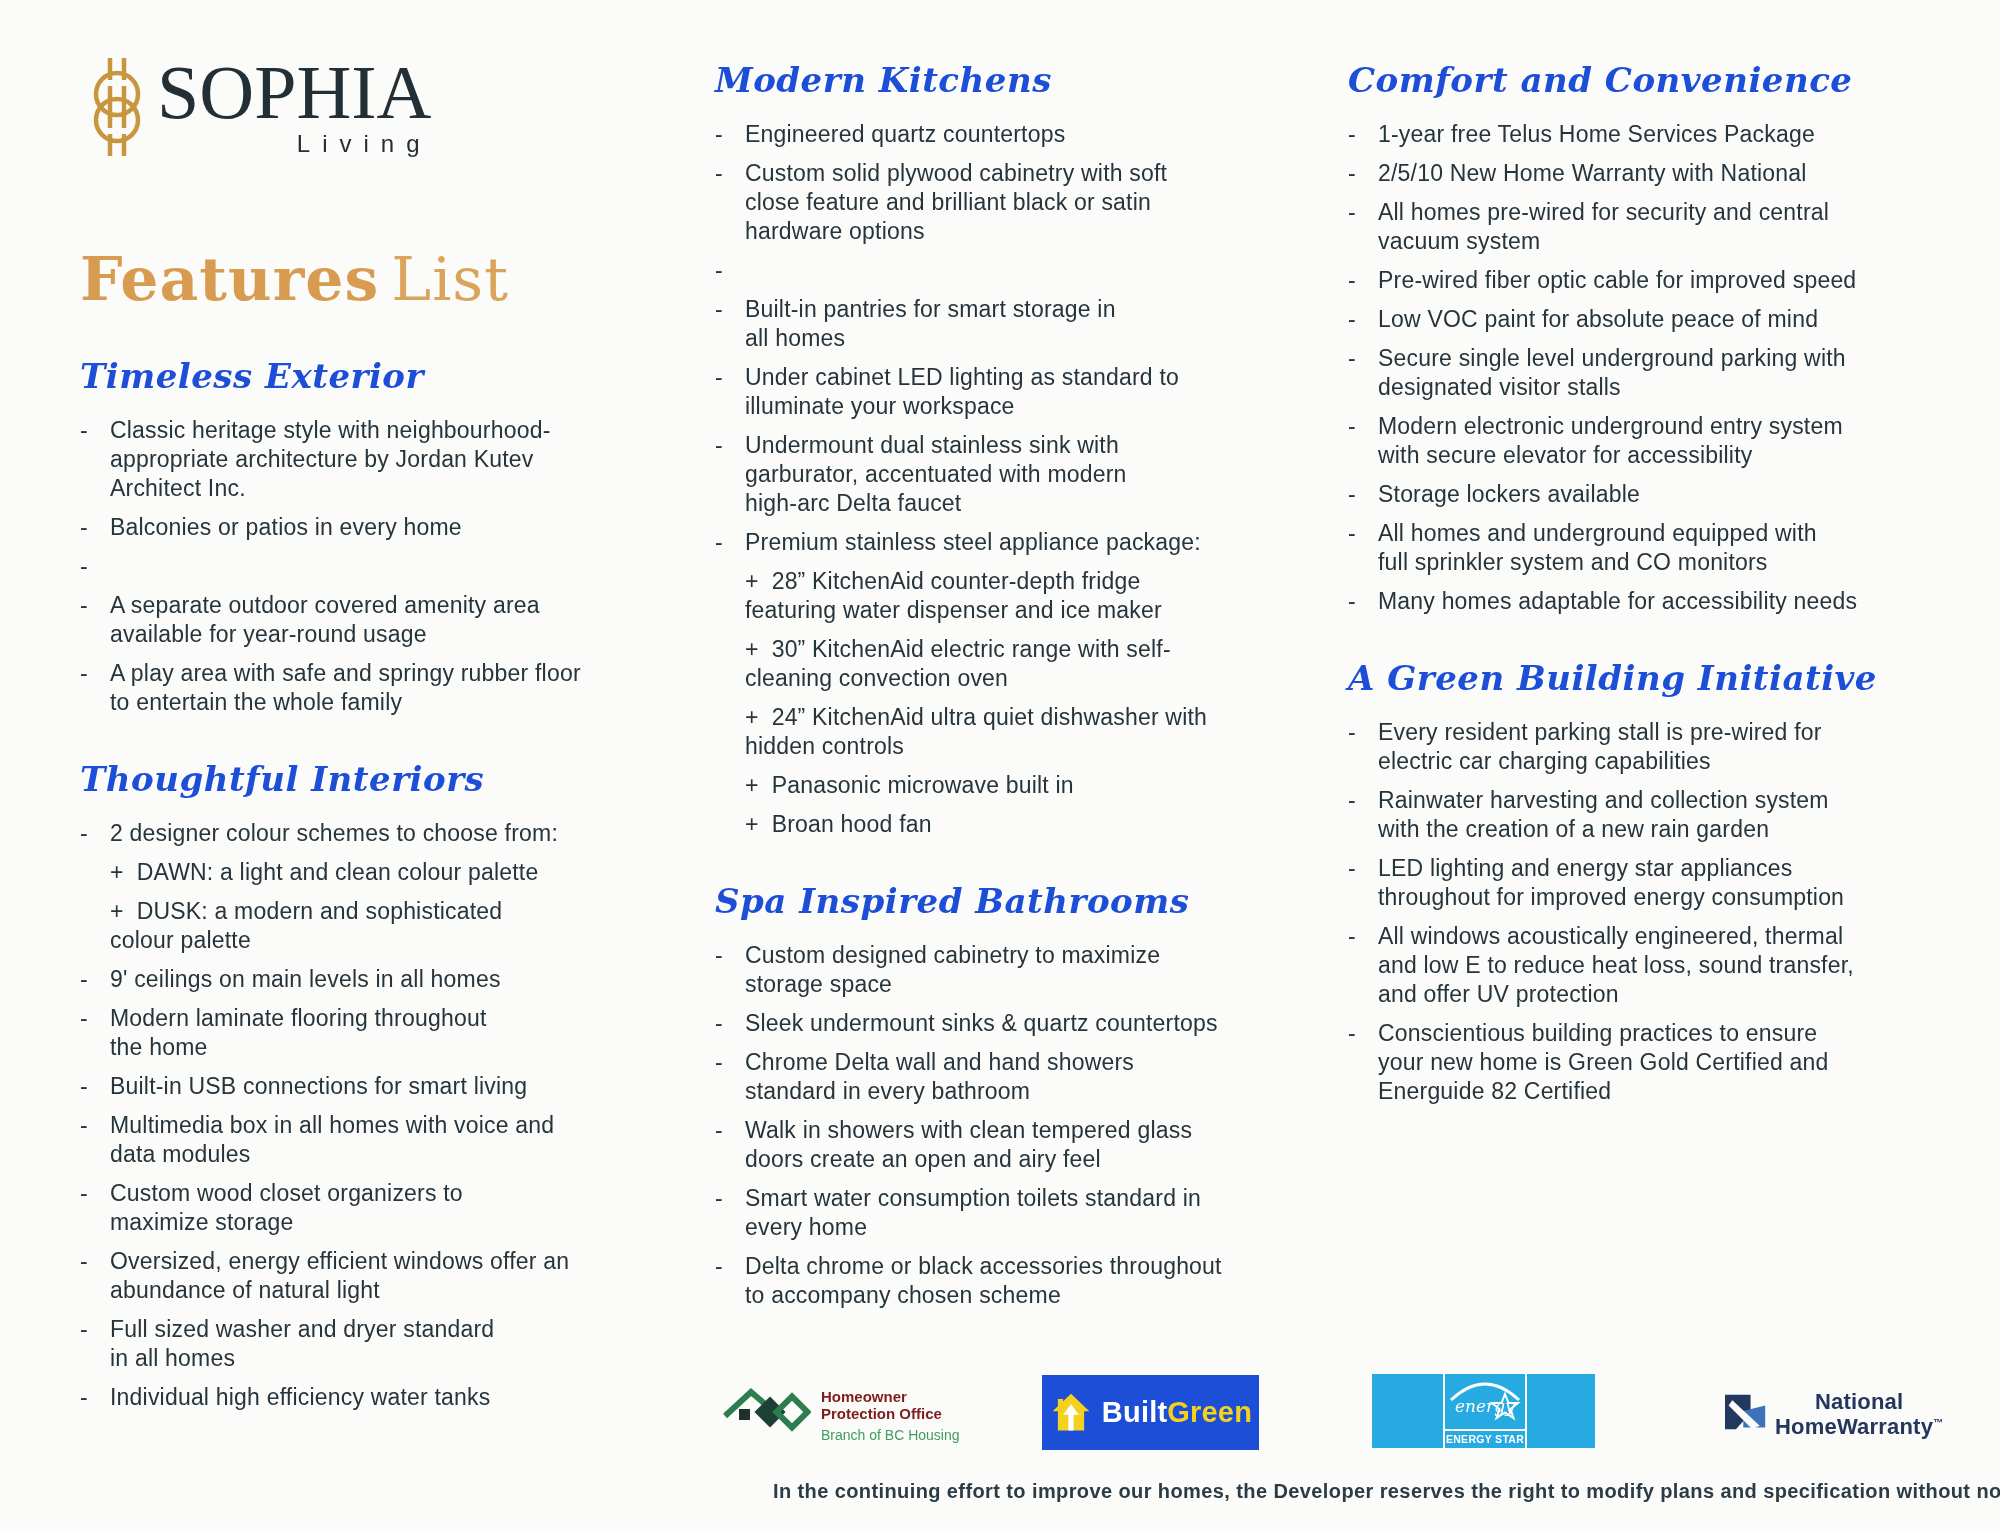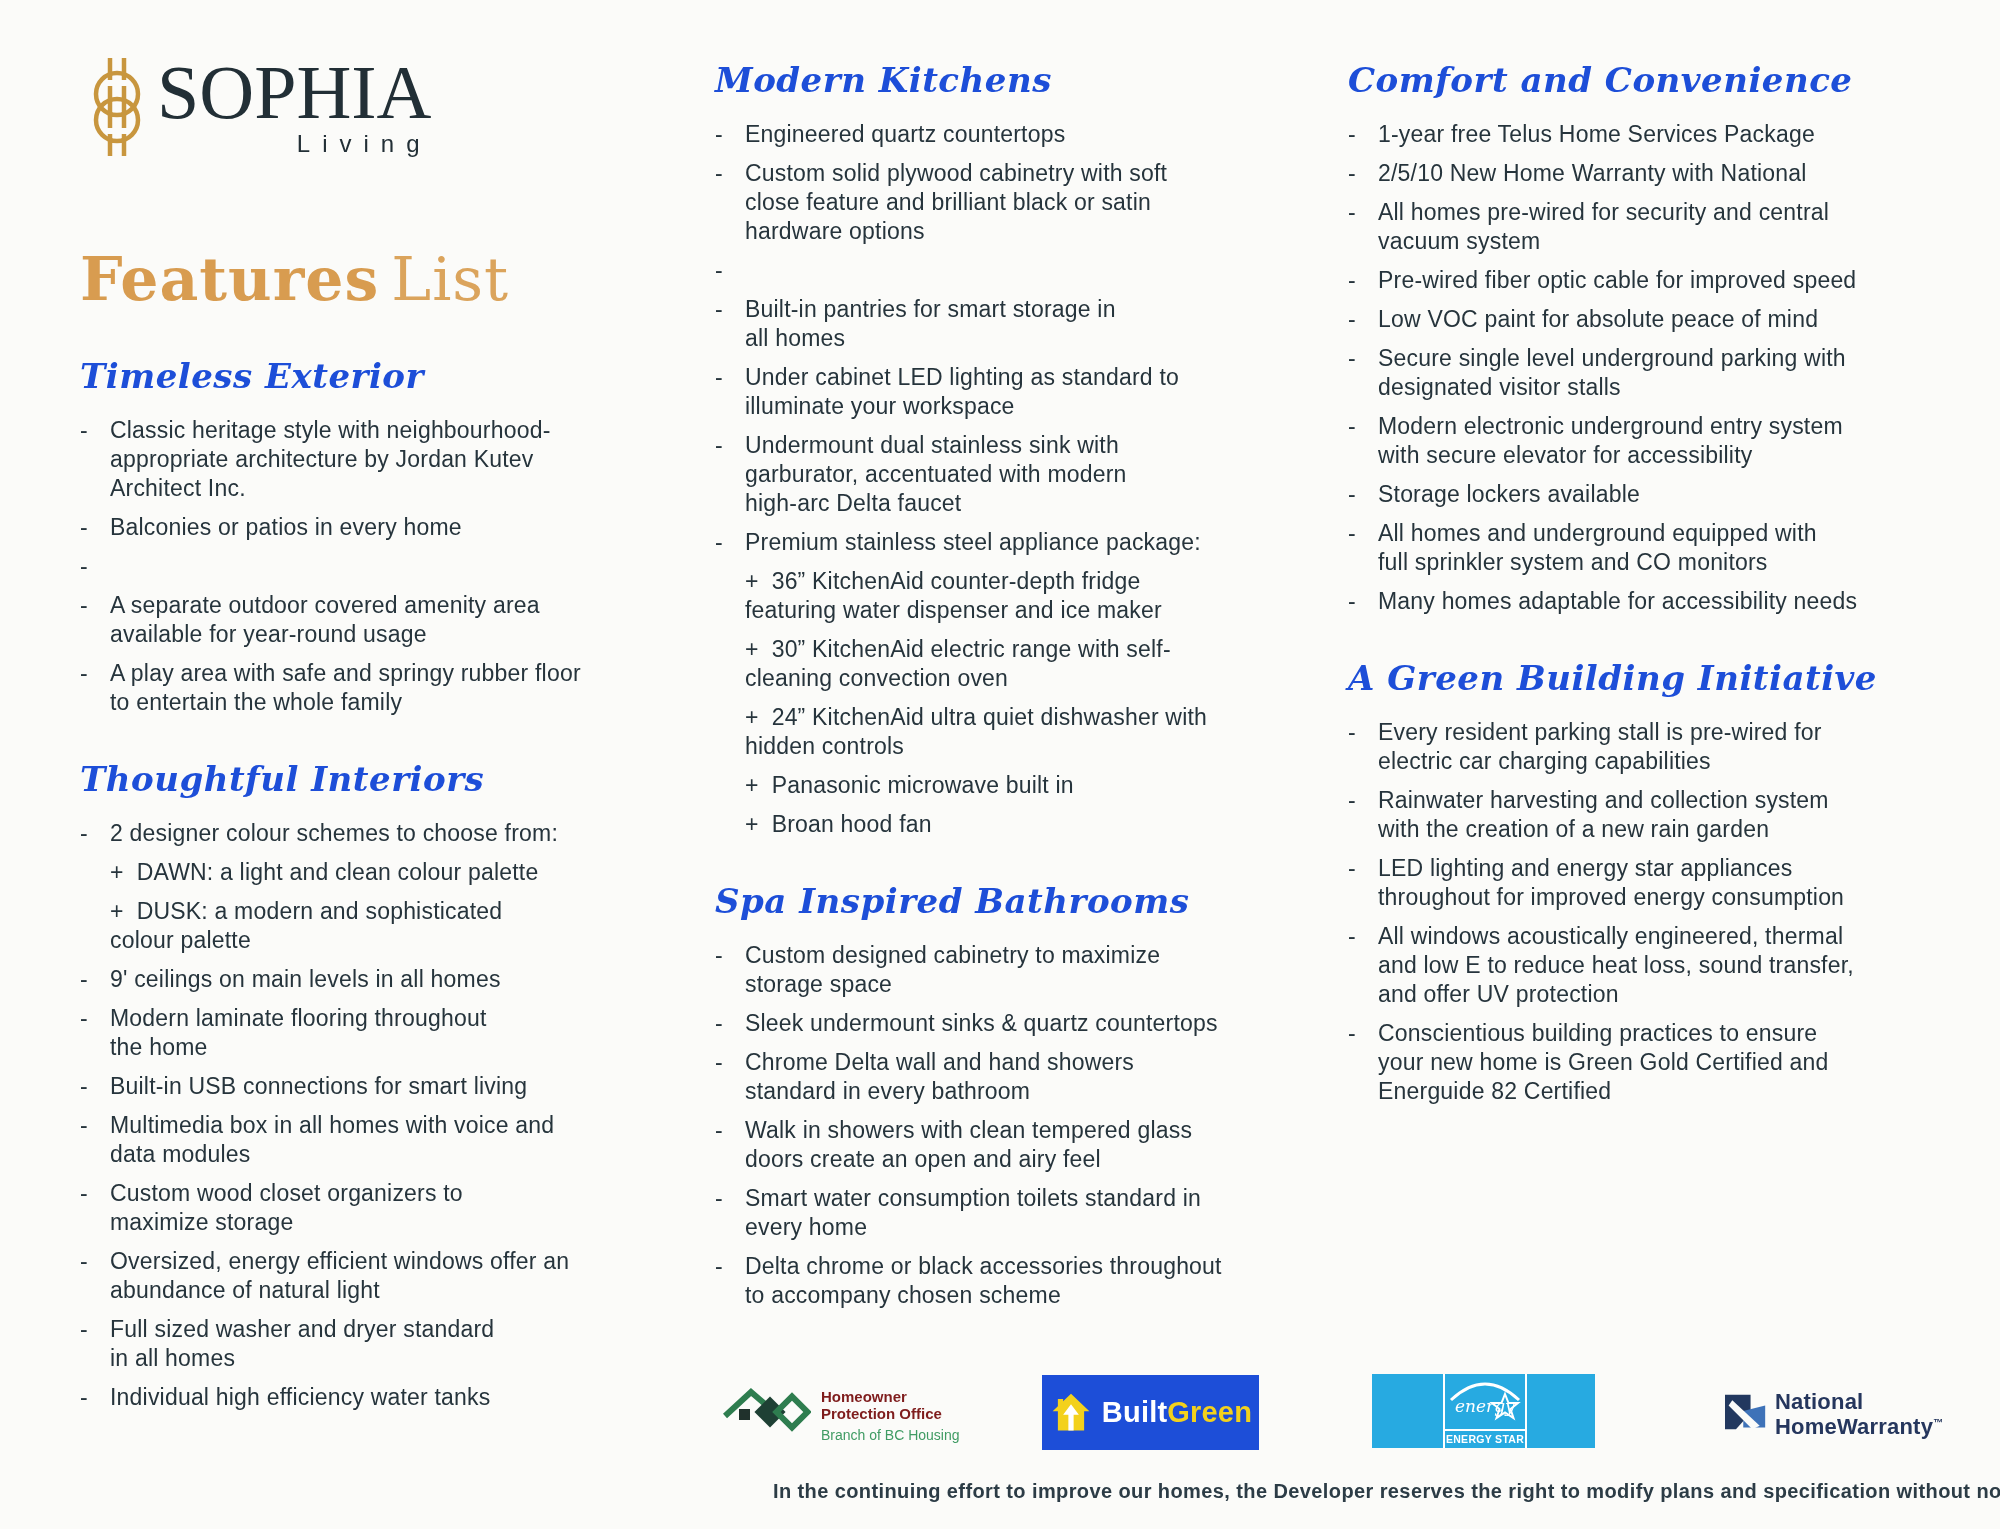--- a/index.html
+++ b/index.html
@@ -61,21 +61,21 @@
     border-left:2px solid #fff; border-right:2px solid #fff;
   }
   .es-emblem { position:absolute; left:0; top:0; width:80px; height:52px; }
   .es-caption {
     position:absolute; left:0; bottom:3px; width:80px; border-top:2px solid #fff;
     text-align:center; color:#fff; font-size:10.5px; font-weight:bold; letter-spacing:0.3px; padding-top:2px;
   }
 
   .nhw { position:absolute; left:1723px; top:1391px; display:flex; align-items:flex-start; }
   .nhw-icon { width:46px; height:42px; flex:none; }
-  .nhw-text { margin-left:6px; font-size:22px; line-height:21px; font-weight:bold; color:#25365d; letter-spacing:0.2px; }
+  .nhw-text { margin-left:6px; font-size:22px; line-height:21px; font-weight:bold; color:#25365d; letter-spacing:0.2px;text-align:center; }
   .nhw-tm { font-size:10px; vertical-align:super; }
 
   .disclaimer {
     position:absolute; left:773px; top:1480px; width:1192px;
     font-size:20px; font-weight:bold; letter-spacing:0.4px; color:#2c3c46; white-space:nowrap;
   }
 </style>
 </head>
 <body>
 
@@ -206,21 +206,21 @@
       <div class="item">
         <span class="dash">-</span>
         <span class="txt">Undermount dual stainless sink with
 garburator, accentuated with modern
 high-arc Delta faucet</span>
       </div>
       <div class="item">
         <span class="dash">-</span>
         <span class="txt">Premium stainless steel appliance package:</span>
       </div>
-      <div class="sub"><span class="plus">+</span><span>36” KitchenAid counter-depth fridge
+      <div class="sub"><span class="plus">+</span><span>28” KitchenAid counter-depth fridge
 featuring water dispenser and ice maker</span></div>
       <div class="sub"><span class="plus">+</span><span>30” KitchenAid electric range with self-
 cleaning convection oven</span></div>
       <div class="sub"><span class="plus">+</span><span>24” KitchenAid ultra quiet dishwasher with
 hidden controls</span></div>
       <div class="sub"><span class="plus">+</span><span>Panasonic microwave built in</span></div>
       <div class="sub"><span class="plus">+</span><span>Broan hood fan</span></div>
       <h2 class="section-h">Spa Inspired Bathrooms</h2>
       <div class="item">
         <span class="dash">-</span>

